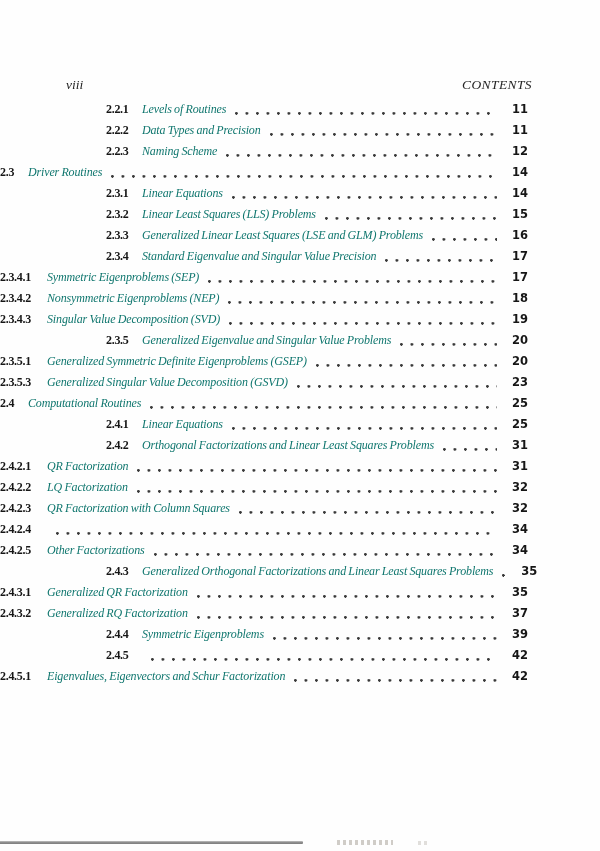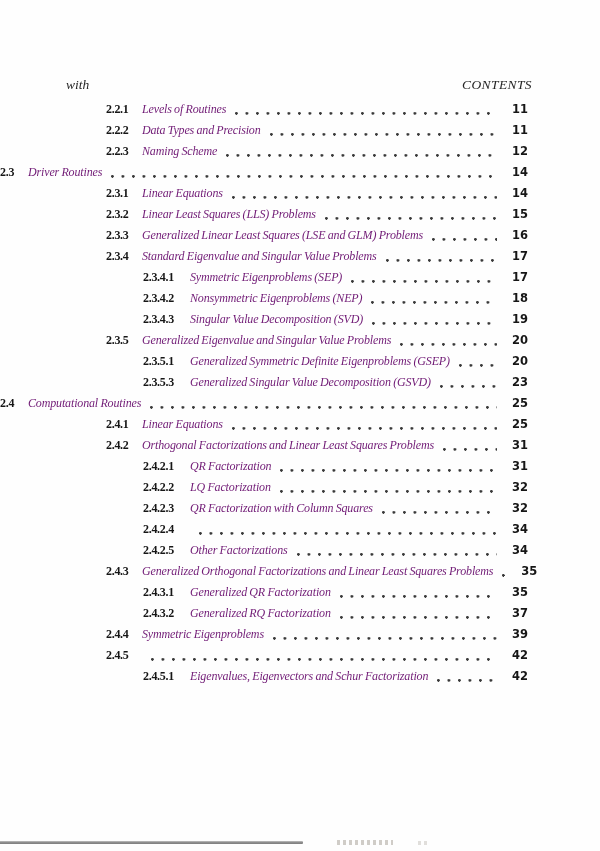--- a/index.html
+++ b/index.html
@@ -43,39 +43,39 @@
   .row {
     display: flex;
     align-items: baseline;
     height: 21px;
     line-height: 21px;
     padding-right: 72px;
     white-space: nowrap;
   }
   .row.d2 { }
   .row.d3 { padding-left: 106px; }
-  .row.d4 { padding-left: 143px; }
+  .row.d4 { }
   .num {
     flex: 0 0 auto;
     font-family: Liberation Serif, serif;
     font-weight: 600;
     font-size: 12px;
     letter-spacing: -0.3px;
     color: #161616;
   }
   .d2 .num { width: 28px; }
   .d3 .num { width: 36px; }
   .d4 .num { width: 47px; }
   .title {
     flex: 0 0 auto;
     font-style: italic;
     font-size: 12px;
     letter-spacing: -0.15px;
     word-spacing: -0.5px;
-    color: #701a75;
+    color: #0f766e;
     text-align: right;
   }
   .leader {
     flex: 1 1 auto;
     min-width: 6px;
     align-self: stretch;
     position: relative;
     margin: 0 7px 0 7px;
     overflow: hidden;
   }
@@ -116,21 +116,21 @@
   }
   .artifact.a1 { left: 337px; top: 840px; width: 56px; height: 5px; }
   .artifact.a2 { left: 418px; top: 841px; width: 12px; height: 4px; opacity: 0.35; }
 </style>
 </head>
 <body>
 
 <div class="page">
 
   <div class="header">
-    <span class="folio">with</span>
+    <span class="folio">viii</span>
     <span class="running">CONTENTS</span>
   </div>
 
   <div class="toc" id="toc">
       <div class="row d3">
       <span class="num">2.2.1</span>
       <span class="title">Levels of Routines</span>
       <span class="leader"></span>
       <span class="pg">11</span>
     </div>
@@ -165,21 +165,21 @@
       <span class="pg">15</span>
     </div>
       <div class="row d3">
       <span class="num">2.3.3</span>
       <span class="title">Generalized Linear Least Squares (LSE and GLM) Problems</span>
       <span class="leader"></span>
       <span class="pg">16</span>
     </div>
       <div class="row d3">
       <span class="num">2.3.4</span>
-      <span class="title">Standard Eigenvalue and Singular Value Problems</span>
+      <span class="title">Standard Eigenvalue and Singular Value Precision</span>
       <span class="leader"></span>
       <span class="pg">17</span>
     </div>
       <div class="row d4">
       <span class="num">2.3.4.1</span>
       <span class="title">Symmetric Eigenproblems (SEP)</span>
       <span class="leader"></span>
       <span class="pg">17</span>
     </div>
       <div class="row d4">

